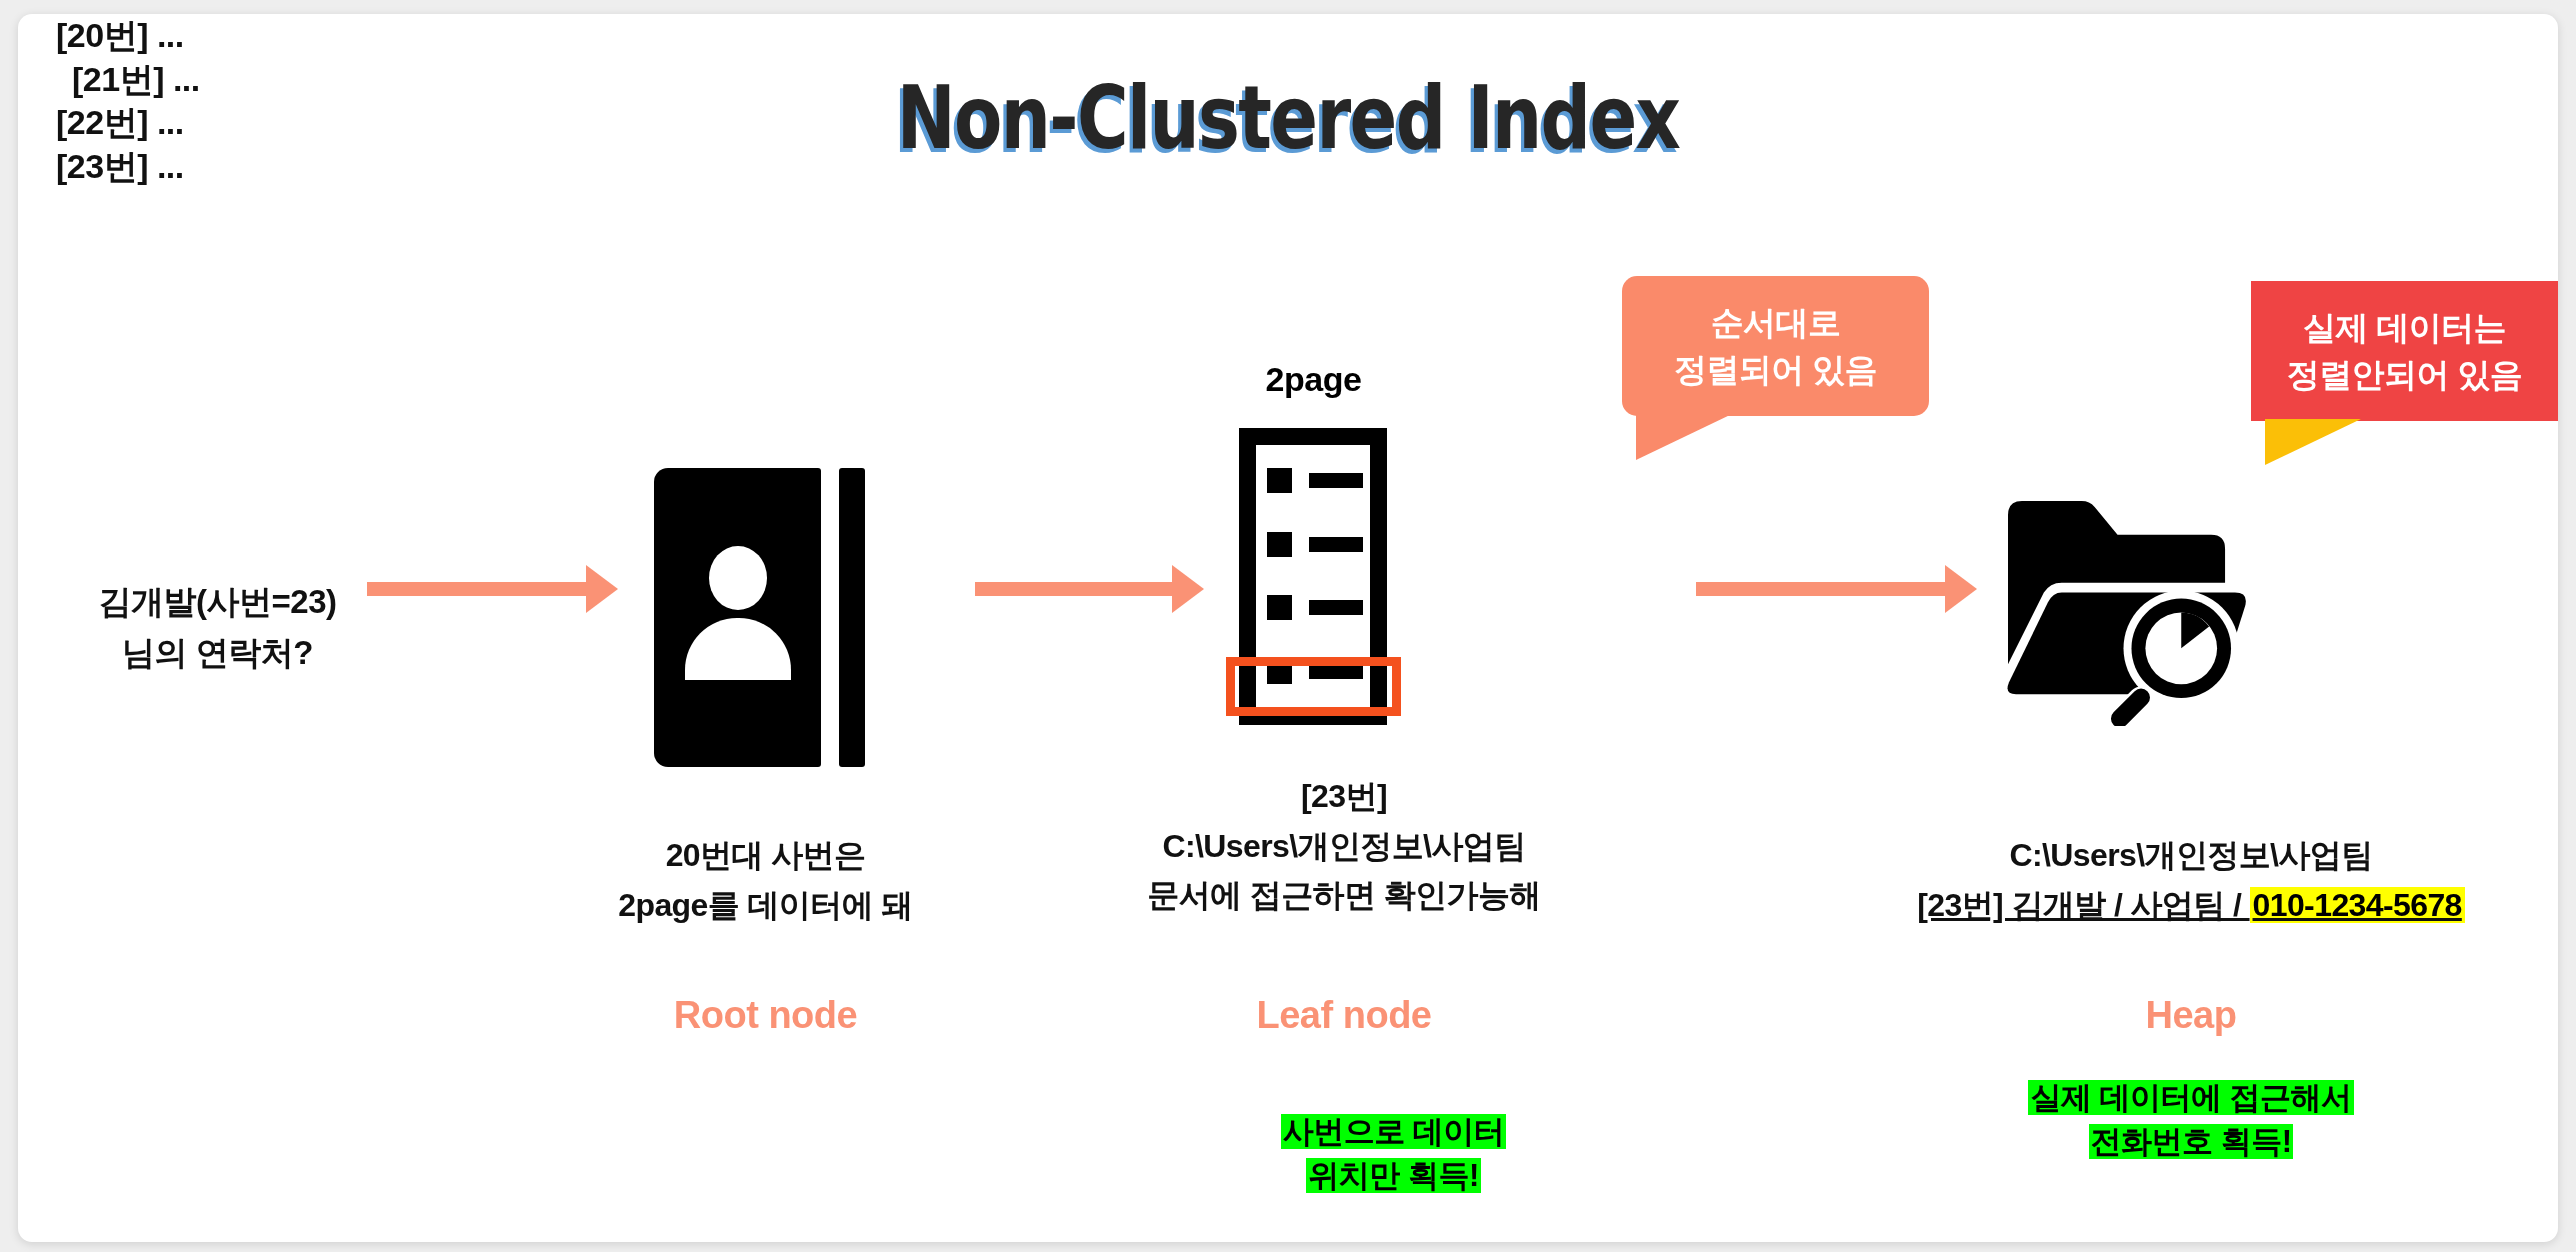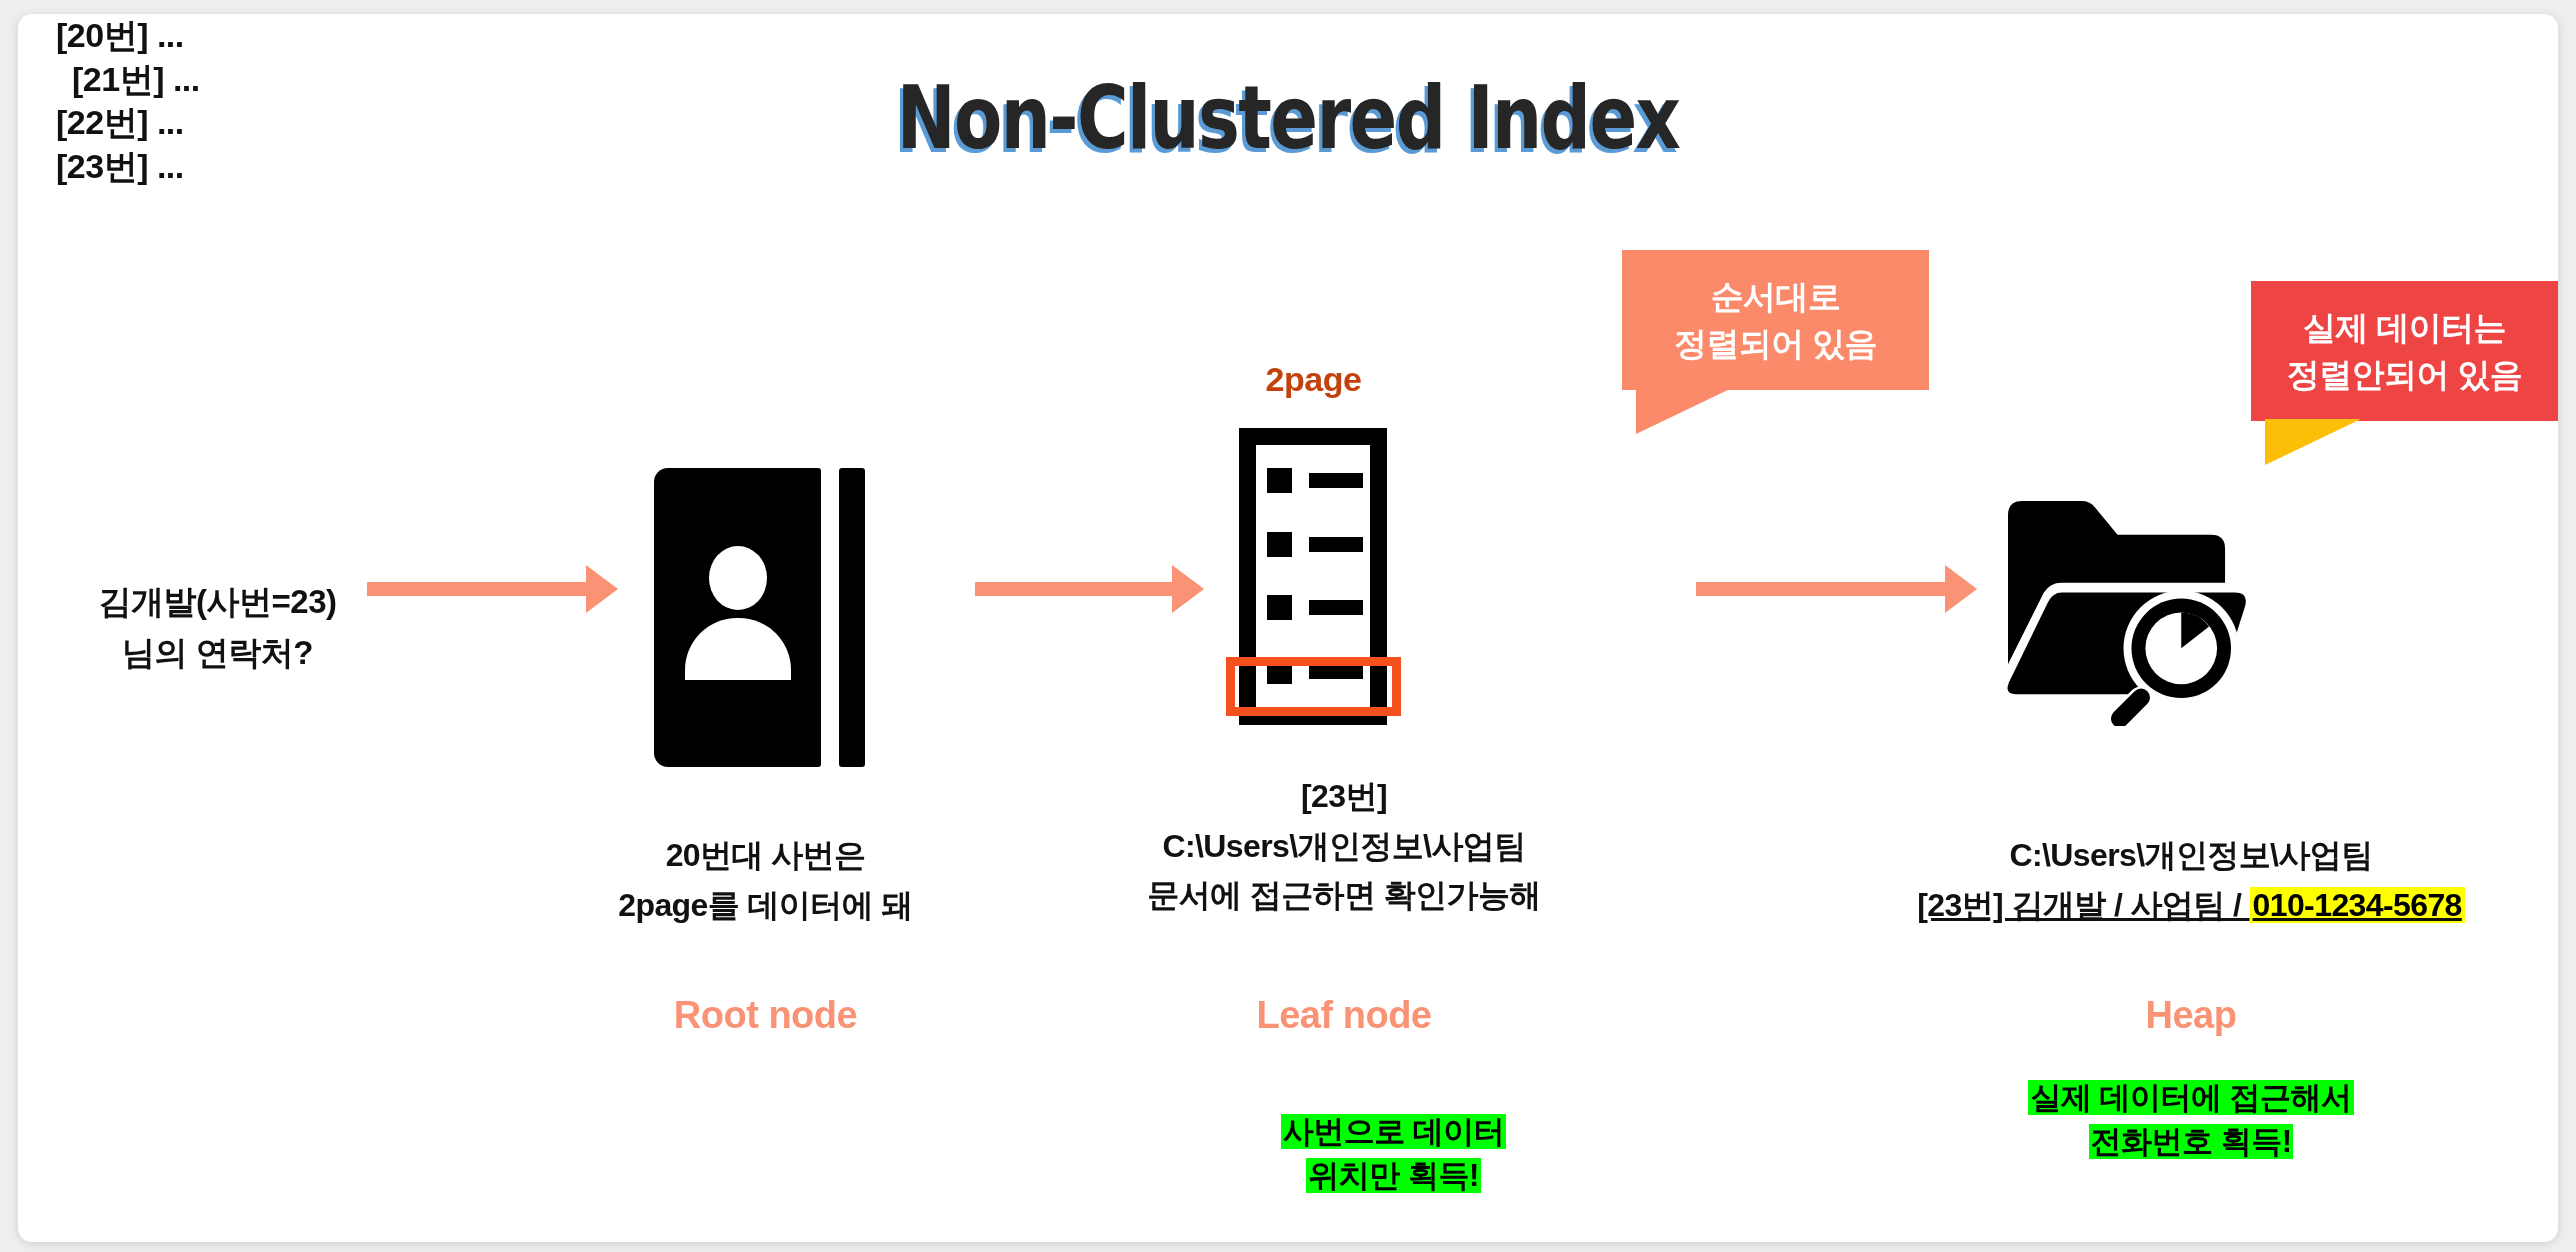--- a/index.html
+++ b/index.html
@@ -73,21 +73,21 @@
   }
   .nodelabel {
     font-size: 38px;
     font-weight: bold;
     color: #fa9275;
     letter-spacing: -0.5px;
   }
   .pagelabel {
     font-size: 34px;
     font-weight: bold;
-    color: #c2410c;
+    color: #000000;
     letter-spacing: -0.5px;
   }
   .idxlist {
     font-size: 34px;
     font-weight: bold;
     color: #111111;
     text-align: left;
     letter-spacing: -0.5px;
     line-height: 1.28;
   }
@@ -322,21 +322,21 @@
     </div>
     <div class="tblock nodelabel" style="left:1077px; top:972px; width:498px;">Leaf node</div>
 
     <div class="tblock greenblock" style="left:1176px; top:1096px; width:399px;">
       <span class="ln"><span class="hl-green">사번으로 데이터</span></span>
       <span class="ln"><span class="hl-green">위치만 획득!</span></span>
     </div>
 
     <div class="arrow" style="left:1678px; top:568px; width:251px;"></div>
 
-    <div class="callout salmon" style="left:1604px; top:236px; width:267px;">
+    <div class="callout salmon" style="left:1604px; top:262px; width:267px;border-radius:15px;">
       <span class="ln">순서대로</span>
       <span class="ln">정렬되어 있음</span>
       <span class="tail"></span>
     </div>
 
     <div class="callout amber" style="left:2233px; top:252px; width:267px;">
       <span class="ln">실제 데이터는</span>
       <span class="ln">정렬안되어 있음</span>
       <span class="tail"></span>
     </div>

